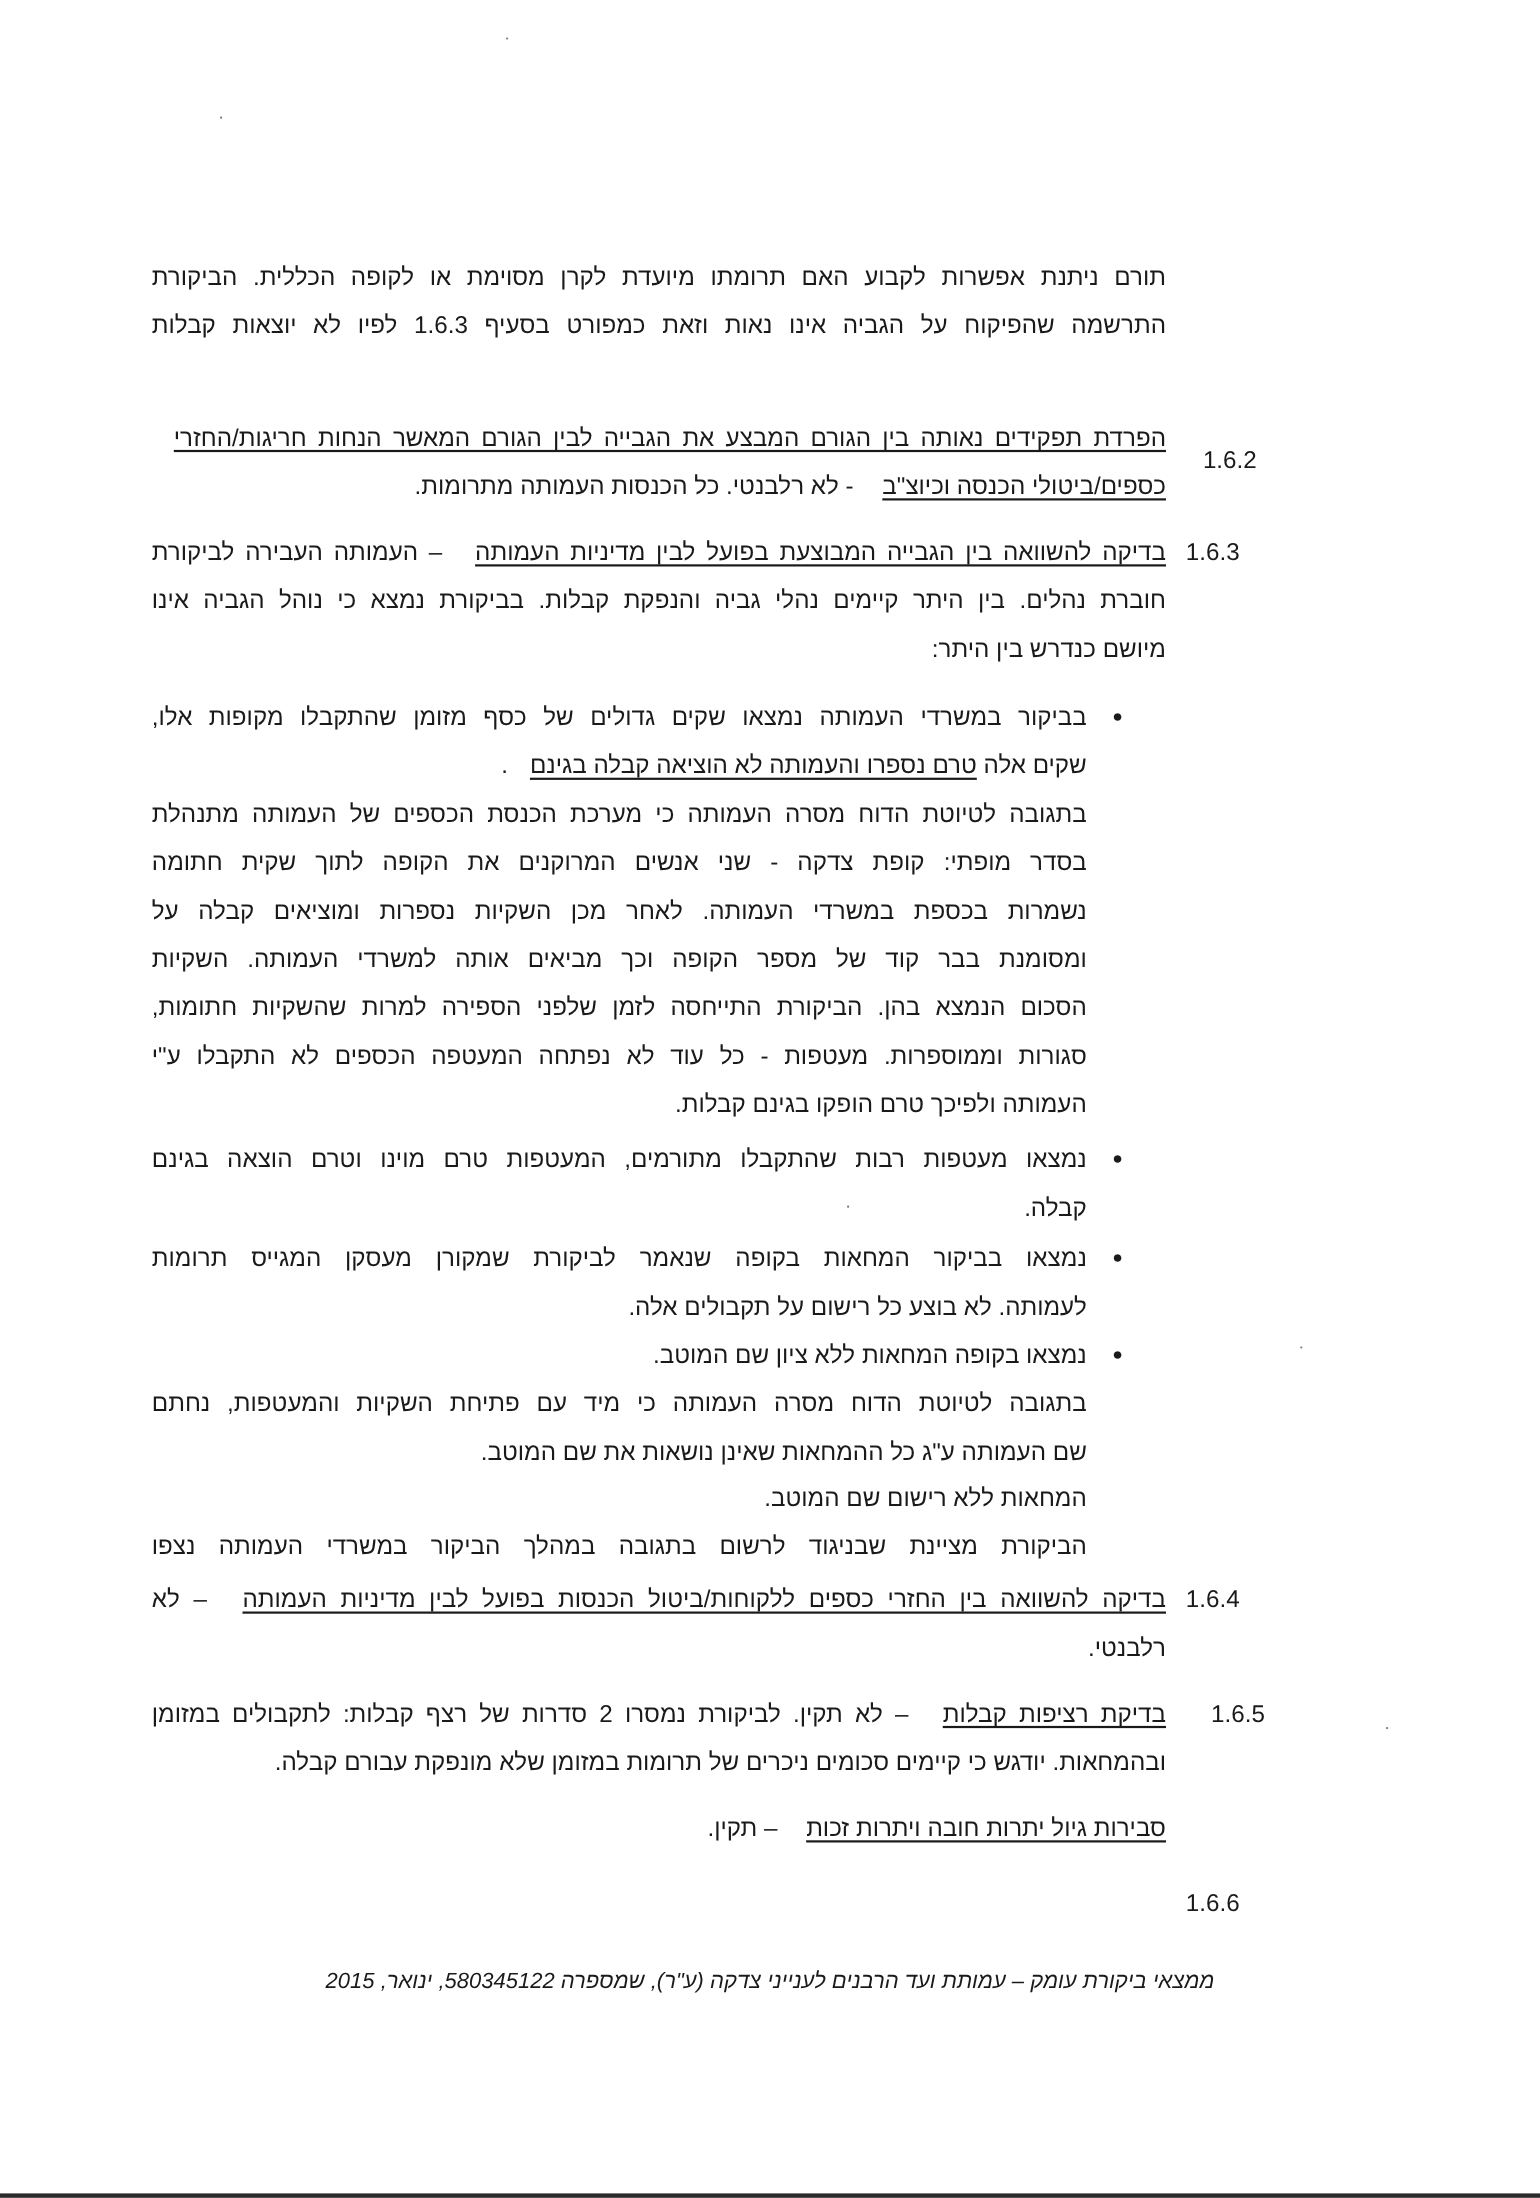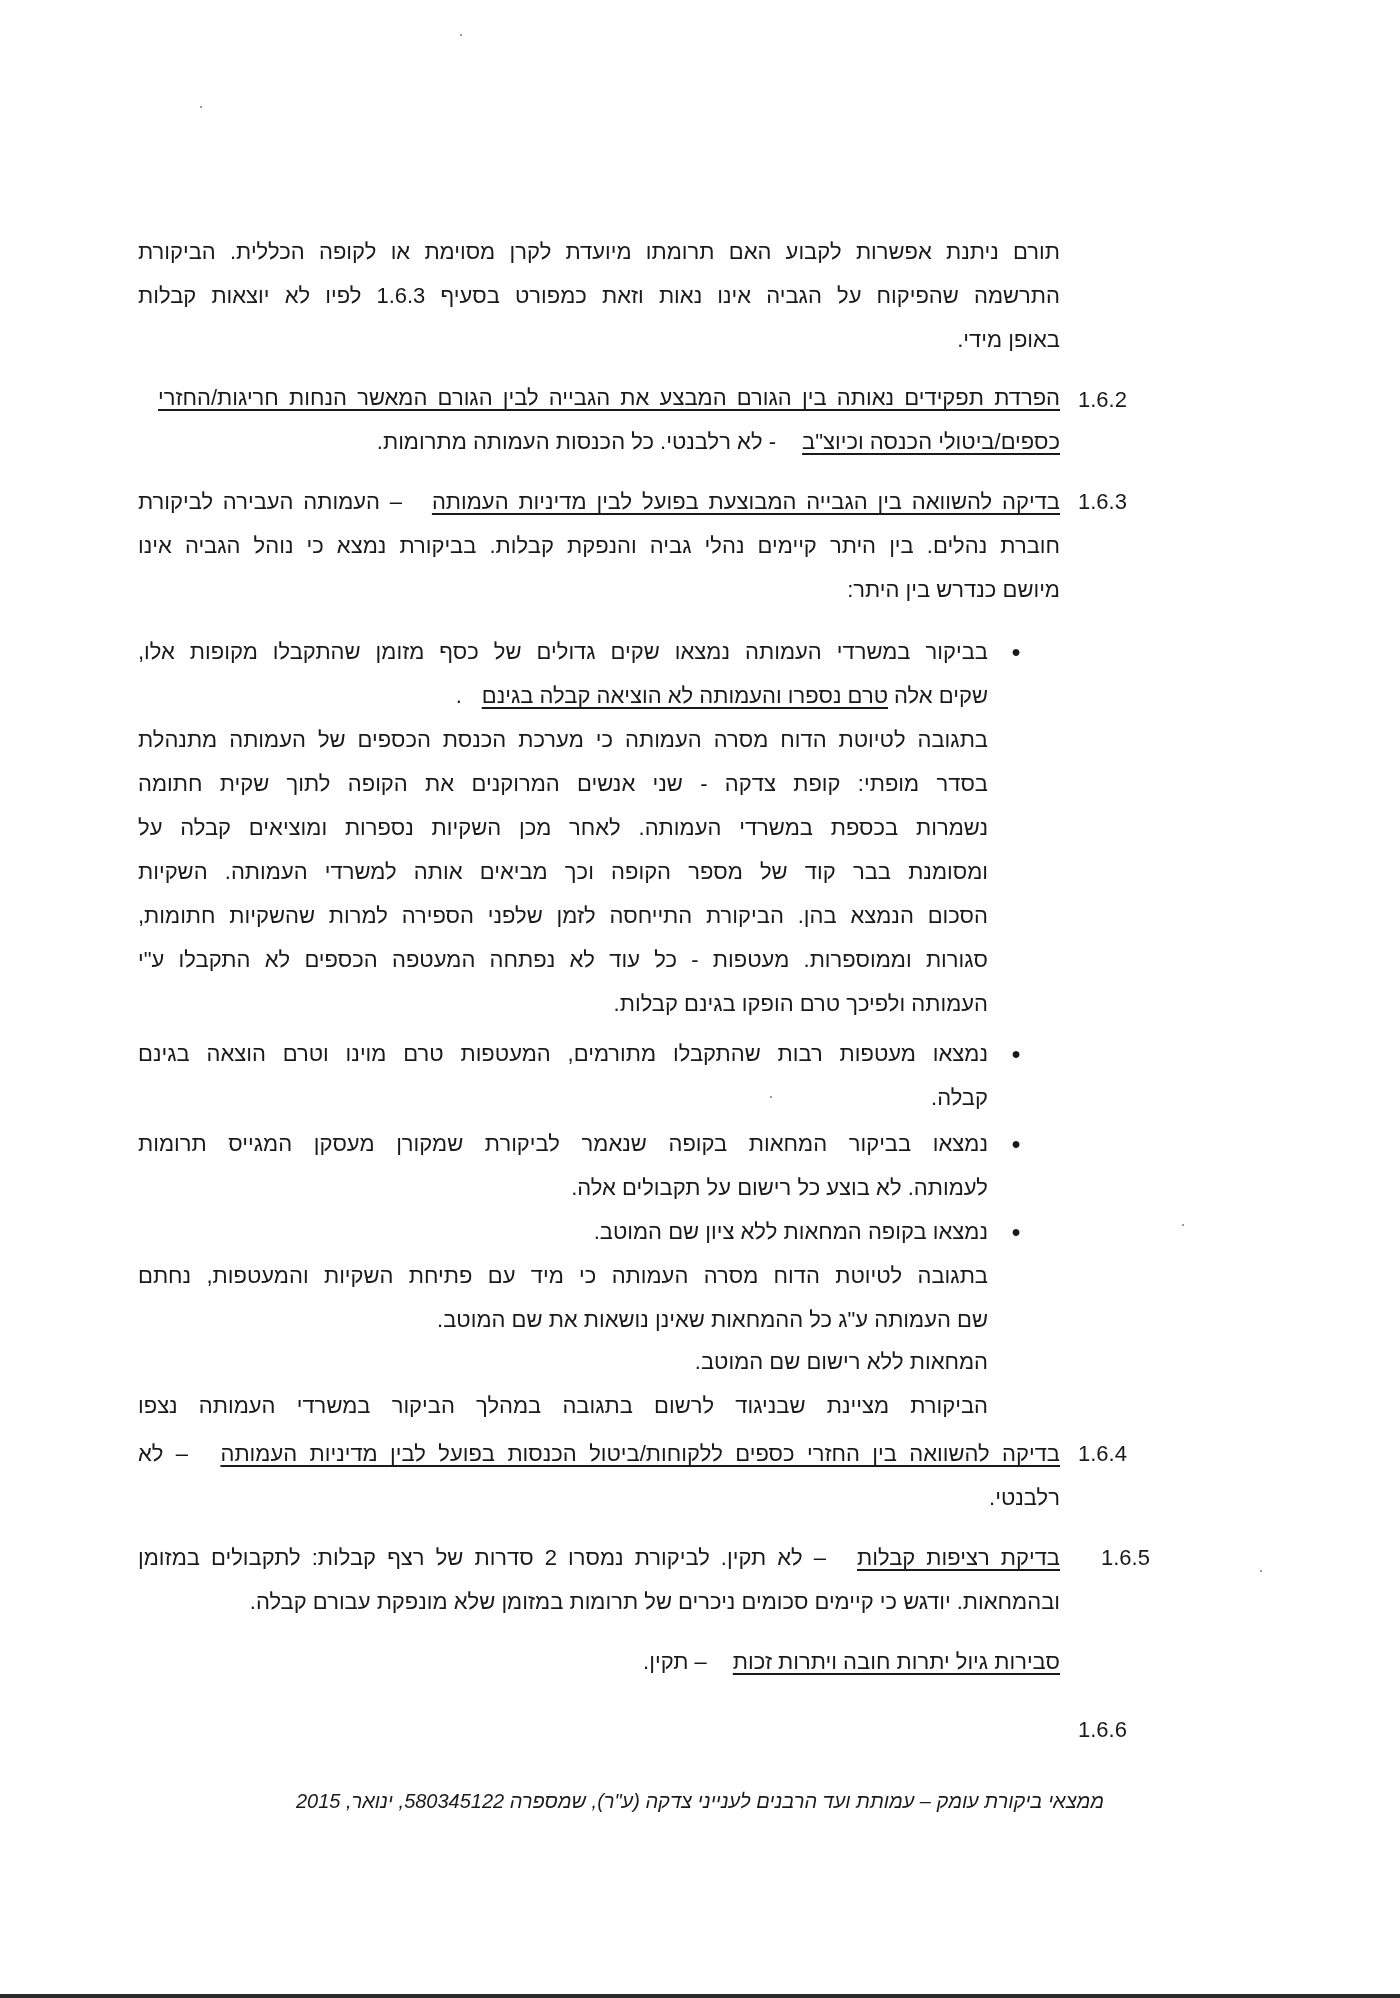--- a/index.html
+++ b/index.html
@@ -32,24 +32,23 @@
   .speck { position: absolute; width: 2px; height: 2px; background: #777; border-radius: 1px; }
 </style>
 </head>
 <body>
 
 <div class="page">
 
   <div class="block" style="left:138px; width:922px; top:230px;">
     <span class="line justify">תורם ניתנת אפשרות לקבוע האם תרומתו מיועדת לקרן מסוימת או לקופה הכללית. הביקורת</span>
     <span class="line justify">התרשמה שהפיקוח על הגביה אינו נאות וזאת כמפורט בסעיף 1.6.3 לפיו לא יוצאות קבלות</span>
-    <span class="line">באופן מידי.</span>
   </div>
 
-  <div class="num" style="left:1078px; top:378px;">1.6.2</div>
+  <div class="num" style="left:1078px; top:396px;text-align:center;">1.6.2</div>
   <div class="block" style="left:138px; width:922px; top:376px;">
     <span class="line justify"><u>הפרדת תפקידים נאותה בין הגורם המבצע את הגבייה לבין הגורם המאשר הנחות חריגות/החזרי</u></span>
     <span class="line"><u>כספים/ביטולי הכנסה וכיוצ"ב</u><span> - לא רלבנטי. כל הכנסות העמותה מתרומות.</span></span>
   </div>
 
   <div class="num" style="left:1078px; top:480px;">1.6.3</div>
   <div class="block" style="left:138px; width:922px; top:480px;">
     <span class="line justify"><u>בדיקה להשוואה בין הגבייה המבוצעת בפועל לבין מדיניות העמותה</u><span> – העמותה העבירה לביקורת</span></span>
     <span class="line justify">חוברת נהלים. בין היתר קיימים נהלי גביה והנפקת קבלות. בביקורת נמצא כי נוהל הגביה אינו</span>
     <span class="line">מיושם כנדרש בין היתר:</span>

